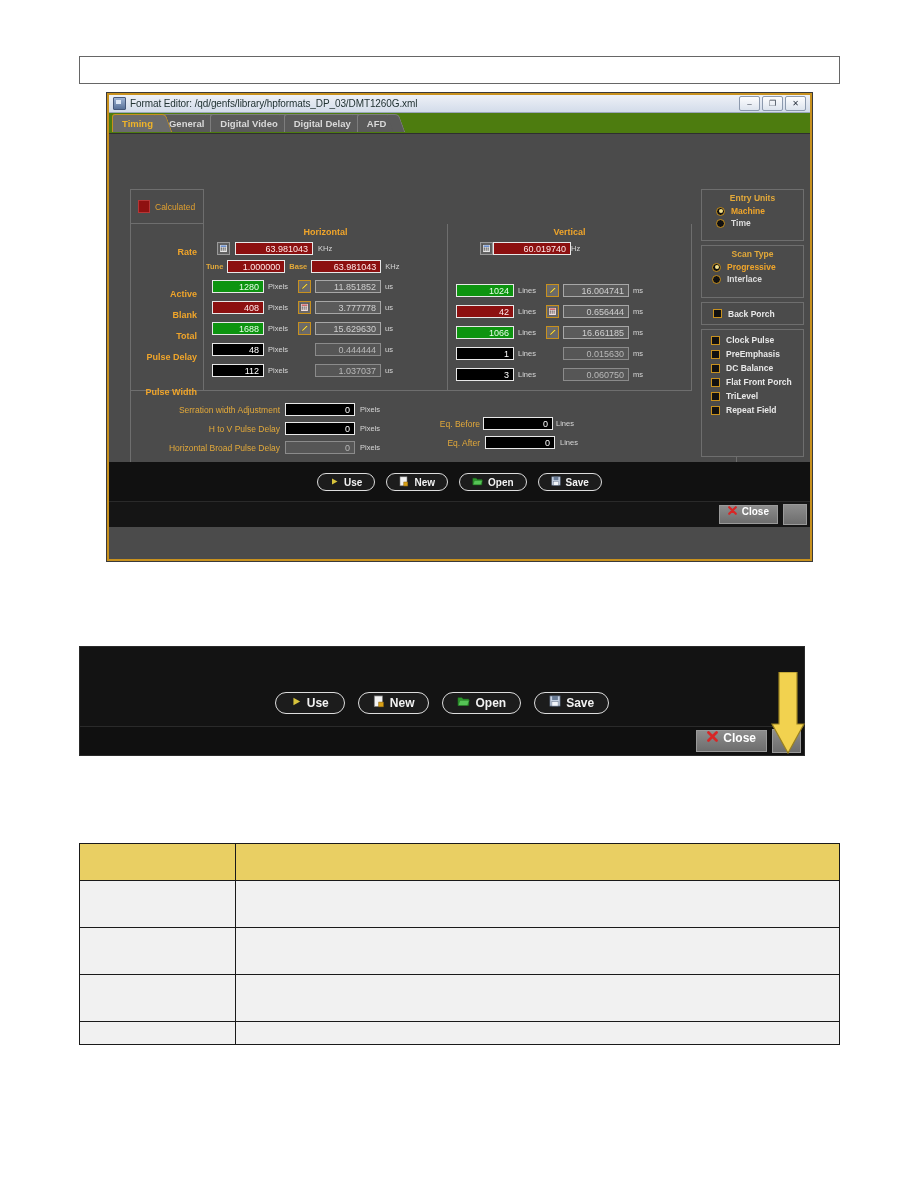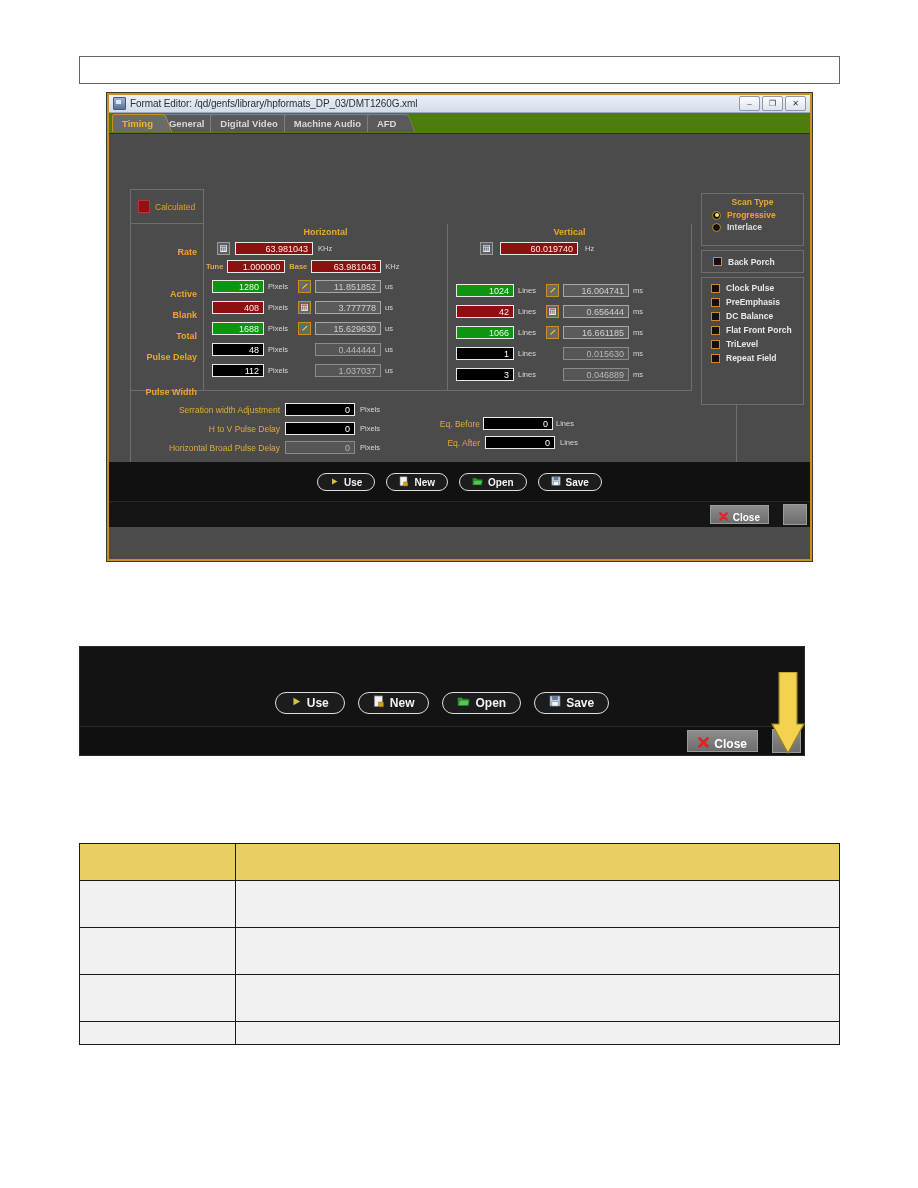--- a/index.html
+++ b/index.html
@@ -174,21 +174,21 @@
     padding:0 12px;box-sizing:border-box;
   }
   .statusbar{
     position:absolute;left:0;right:0;bottom:0;height:25px;background:#151515;
     display:flex;align-items:center;justify-content:flex-end;
     border-top:1px solid #2a2a2a;
   }
   .closebtn{
     height:19px;border:1px solid #9a9a9a;background:linear-gradient(#8d8d8d,#6d6d6d);
     color:#fff;font-size:10px;font-weight:bold;
-    display:flex;align-items:flex-end;gap:5px;padding:0 8px;margin-right:14px;box-sizing:border-box;
+    display:flex;align-items:flex-start;gap:5px;padding:0 8px;margin-right:5px;box-sizing:border-box;
   }
   .grip{width:22px;height:19px;border:1px solid #9a9a9a;background:linear-gradient(#8d8d8d,#6d6d6d);margin-right:3px;}
 
   
   #callout{
     left:79px;top:646px;width:726px;height:110px;
     background:#131313;border:1px solid #2a2a2a;box-sizing:border-box;
     overflow:visible;
   }
   #callout .btnbar{bottom:25px;height:55px;background:#131313;gap:13px;}
@@ -232,21 +232,21 @@
     <div class="tab active">
         <span>Timing</span>
       </div>
     <div class="tab">
         <span>General</span>
       </div>
     <div class="tab">
         <span>Digital Video</span>
       </div>
     <div class="tab">
-        <span>Machine Audio</span>
+        <span>Digital Delay</span>
       </div>
     <div class="tab">
         <span>AFD</span>
       </div>
   </div>
 
   <div class="dlgbody">
 
     <div id="grid-outer">
 
@@ -349,21 +349,21 @@
           <span class="lbl-small" style="width:26px">Pixels</span>
           <span style="width:13px;flex:0 0 auto"></span>
           <span class="fld graydis" style="width:66px">1.037037</span>
           <span class="lbl-small">us</span>
         </div>
       </div>
 
       <div id="v-panel">
         <div class="colhdr">Vertical</div>
 
-        <div class="row-flex" style="margin:5px 0 0 32px;gap:7px">
+        <div class="row-flex" style="margin:5px 0 0 32px;gap:0">
           <span class="ibtn plain">
             <svg width="9" height="9" viewBox="0 0 9 9">
                 <rect x=".8" y=".6" width="7.4" height="7.8" fill="#e7e7e7" stroke="#333" stroke-width=".5"></rect>
                 <rect x="1.7" y="1.4" width="5.6" height="1.6" fill="#6a8fd0"></rect>
                 <rect x="1.7" y="3.6" width="1.3" height="1.1" fill="#444"></rect>
                 <rect x="3.6" y="3.6" width="1.3" height="1.1" fill="#444"></rect>
                 <rect x="5.5" y="3.6" width="1.3" height="1.1" fill="#444"></rect>
                 <rect x="1.7" y="5.4" width="1.3" height="1.1" fill="#444"></rect>
                 <rect x="3.6" y="5.4" width="1.3" height="1.1" fill="#444"></rect>
                 <rect x="5.5" y="5.4" width="1.3" height="1.1" fill="#444"></rect>
@@ -423,21 +423,21 @@
           <span class="lbl-small" style="width:24px">Lines</span>
           <span style="width:13px;flex:0 0 auto"></span>
           <span class="fld graydis" style="width:66px">0.015630</span>
           <span class="lbl-small">ms</span>
         </div>
 
         <div class="row-flex" style="margin:8px 0 0 8px;gap:4px">
           <span class="fld black" style="width:58px">3</span>
           <span class="lbl-small" style="width:24px">Lines</span>
           <span style="width:13px;flex:0 0 auto"></span>
-          <span class="fld graydis" style="width:66px">0.046889</span>
+          <span class="fld graydis" style="width:66px">0.060750</span>
           <span class="lbl-small">ms</span>
         </div>
       </div>
 
       <div id="bottom-panel">
         <div style="position:absolute;left:14px;top:12px;">
           <div class="row-flex" style="gap:5px;margin-bottom:6px">
             <span class="botlbl" style="width:135px">Serration width Adjustment</span>
             <span class="fld black" style="width:70px">0</span>
             <span class="lbl-small">Pixels</span>
@@ -464,20 +464,31 @@
             <span class="botlbl" style="width:52px">Eq. After</span>
             <span class="fld black" style="width:70px">0</span>
             <span class="lbl-small">Lines</span>
           </div>
         </div>
       </div>
     </div>
 
     <div id="side">
 
+      <div class="side-box" style="height:52px">
+        <div class="side-title">Entry Units</div>
+        <div class="radio-row">
+          <span class="radio on"></span>
+          <span class="radio-lbl sel">Machine</span>
+        </div>
+        <div class="radio-row">
+          <span class="radio"></span>
+          <span class="radio-lbl">Time</span>
+        </div>
+      </div>
 
       <div class="side-box" style="height:53px;margin-top:4px">
         <div class="side-title">Scan Type</div>
         <div class="radio-row" style="padding-left:10px">
           <span class="radio on"></span>
           <span class="radio-lbl sel">Progressive</span>
         </div>
         <div class="radio-row" style="padding-left:10px">
           <span class="radio"></span>
           <span class="radio-lbl">Interlace</span>

